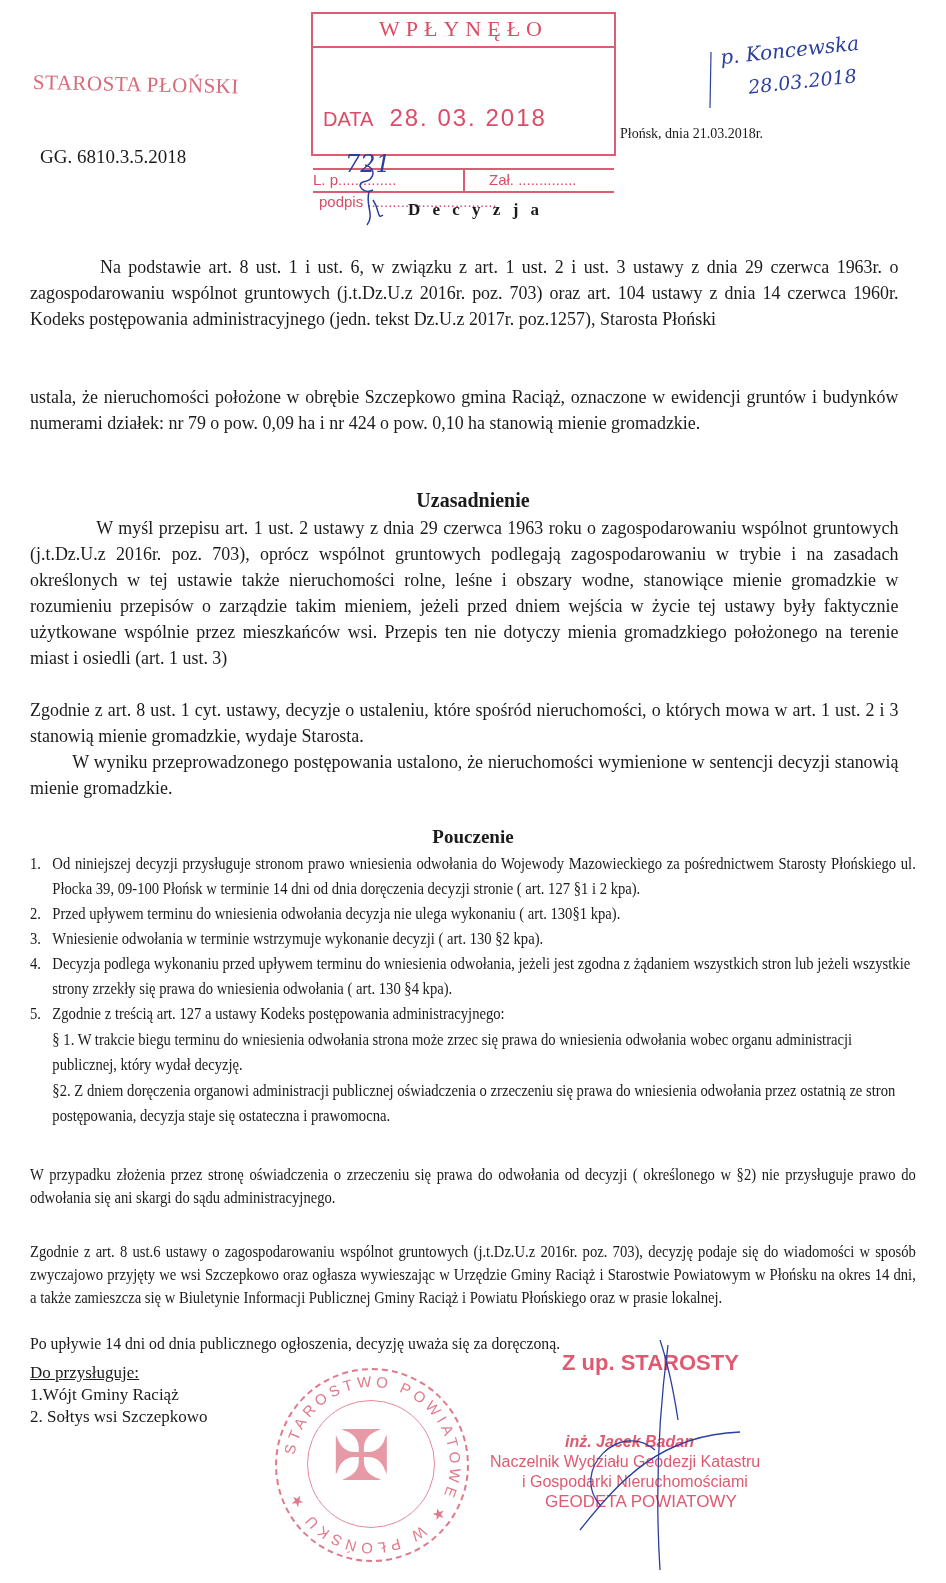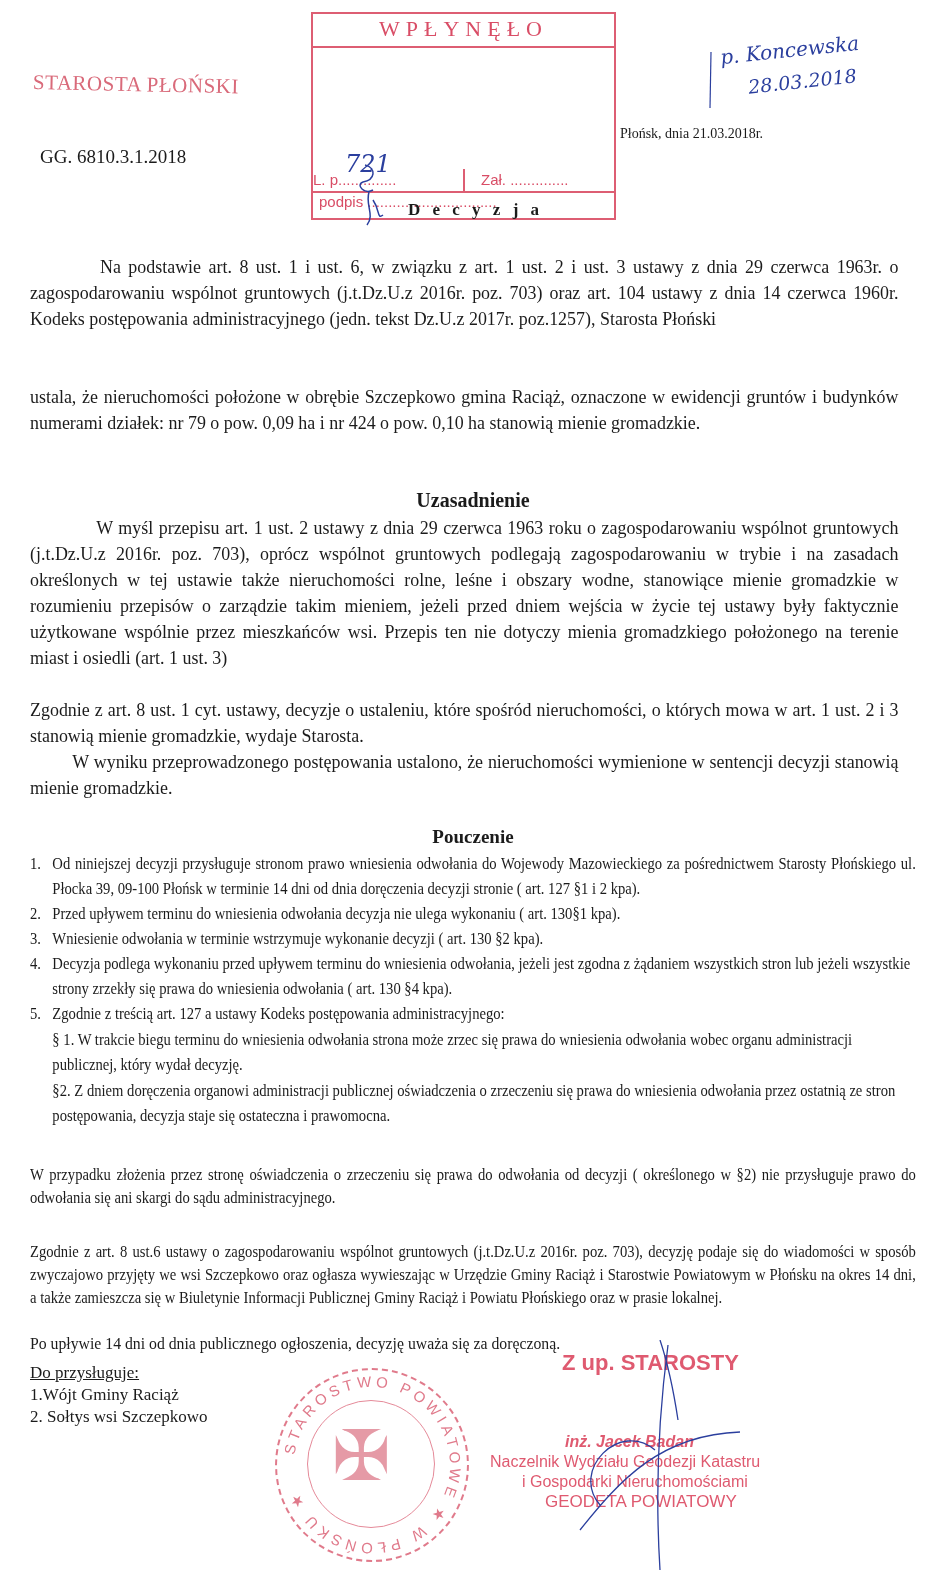--- a/index.html
+++ b/index.html
@@ -3,29 +3,29 @@
 <meta charset="utf-8">
 <style>
   html,body{margin:0;padding:0;background:#fff;}
   body{width:946px;height:1583px;position:relative;overflow:hidden;font-family:"Liberation Serif",serif;color:#1b1b1b;}
   .abs{position:absolute;}
   
   .starosta{left:33px;top:70px;font-size:21px;letter-spacing:0.5px;color:#d96a7a;transform:rotate(1.2deg);transform-origin:left;}
   .sign-no{left:40px;top:146px;font-size:19px;}
   .city-date{left:620px;top:126px;font-size:14px;}
   
-  .stamp{left:311px;top:12px;width:305px;height:208px;border:2px solid #dd5e73;color:#d94d66;font-family:"Liberation Sans",sans-serif;box-sizing:border-box;text-decoration:underline;}
+  .stamp{left:311px;top:12px;width:305px;height:144px;border:2px solid #dd5e73;color:#d94d66;font-family:"Liberation Sans",sans-serif;box-sizing:border-box;text-decoration:underline;}
   .stamp .row{position:absolute;left:0;right:0;border-bottom:2px solid #dd5e73;text-align:center;}
   .stamp .r1{top:0;height:32px;font-size:22px;letter-spacing:6px;line-height:30px;font-family:"Liberation Serif",serif;}
   .stamp .r2{top:33px;height:40px;font-size:17px;letter-spacing:1px;line-height:40px;}
   .stamp .r3{top:74px;height:80px;border-bottom:2px solid #dd5e73;text-align:left;padding-left:10px;font-size:20px;line-height:60px;}
   .stamp .r3 .d{font-size:24px;margin-left:16px;letter-spacing:2px;}
   .stamp .r4{top:155px;height:22px;text-align:left;font-size:15px;line-height:22px;display:flex;}
   .stamp .r4 .c1{width:150px;border-right:2px solid #dd5e73;}
-  .stamp .r4 .c2{padding-left:16px;}
+  .stamp .r4 .c2{padding-left:24px;}
   .stamp .r5{top:178px;height:20px;border-bottom:none;text-align:left;font-size:15px;line-height:20px;padding-left:6px;}
   .hand{font-family:"DejaVu Serif",serif;font-style:italic;color:#2b3f9e;}
   .hand-name{left:720px;top:38px;font-size:20px;transform:rotate(-6deg);}
   .hand-date{left:748px;top:70px;font-size:19px;transform:rotate(-6deg);}
   .lp-num{left:345px;top:150px;font-size:24px;}
   .decyzja{left:408px;top:200px;font-size:17px;font-weight:bold;letter-spacing:4px;}
   
   .p{position:absolute;left:30px;width:868px;font-size:19.5px;line-height:26px;text-align:justify;transform:scaleX(0.92);transform-origin:left;width:944px;}
   .center-h{position:absolute;left:0;width:946px;text-align:center;font-weight:bold;font-size:20px;}
   .pou{position:absolute;left:30px;width:1030px;font-size:17px;line-height:25px;transform:scaleX(0.86);transform-origin:left;}
@@ -45,25 +45,28 @@
   .inz{left:565px;top:1433px;font-size:16px;font-style:italic;font-weight:bold;}
   .nacz{left:490px;top:1453px;font-size:16px;}
   .gosp{left:522px;top:1473px;font-size:16px;}
   .geo{left:545px;top:1492px;font-size:17px;}
   .sig{left:560px;top:1340px;}
 </style>
 </head>
 <body>
 
 <div class="abs starosta">STAROSTA PŁOŃSKI</div>
-<div class="abs sign-no">GG. 6810.3.1.2018</div>
+<div class="abs sign-no">GG. 6810.3.5.2018</div>
 <div class="abs city-date">Płońsk, dnia 21.03.2018r.</div>
 
 <div class="abs stamp">
   <div class="row r1">WPŁYNĘŁO</div>
+  <div class="row r3">
+    <span>DATA</span><span class="d">28. 03. 2018</span>
+  </div>
   <div class="row r4">
     <span class="c1"><span>L. p.</span>.............</span>
     <span class="c2">Zał. ..............</span>
   </div>
   <div class="row r5">podpis ...............................</div>
 </div>
 <div class="abs hand lp-num">721</div>
 <svg class="abs" style="left:355px;top:160px" width="40" height="70">
   <path d="M10 5 C 22 8, 20 20, 8 22 C 0 25, 10 35, 18 30 M14 32 C 10 45, 20 55, 12 65 M18 40 C 25 50, 22 60, 28 55" stroke="#2b3f9e" stroke-width="1.5" fill="none"></path>
 </svg>

